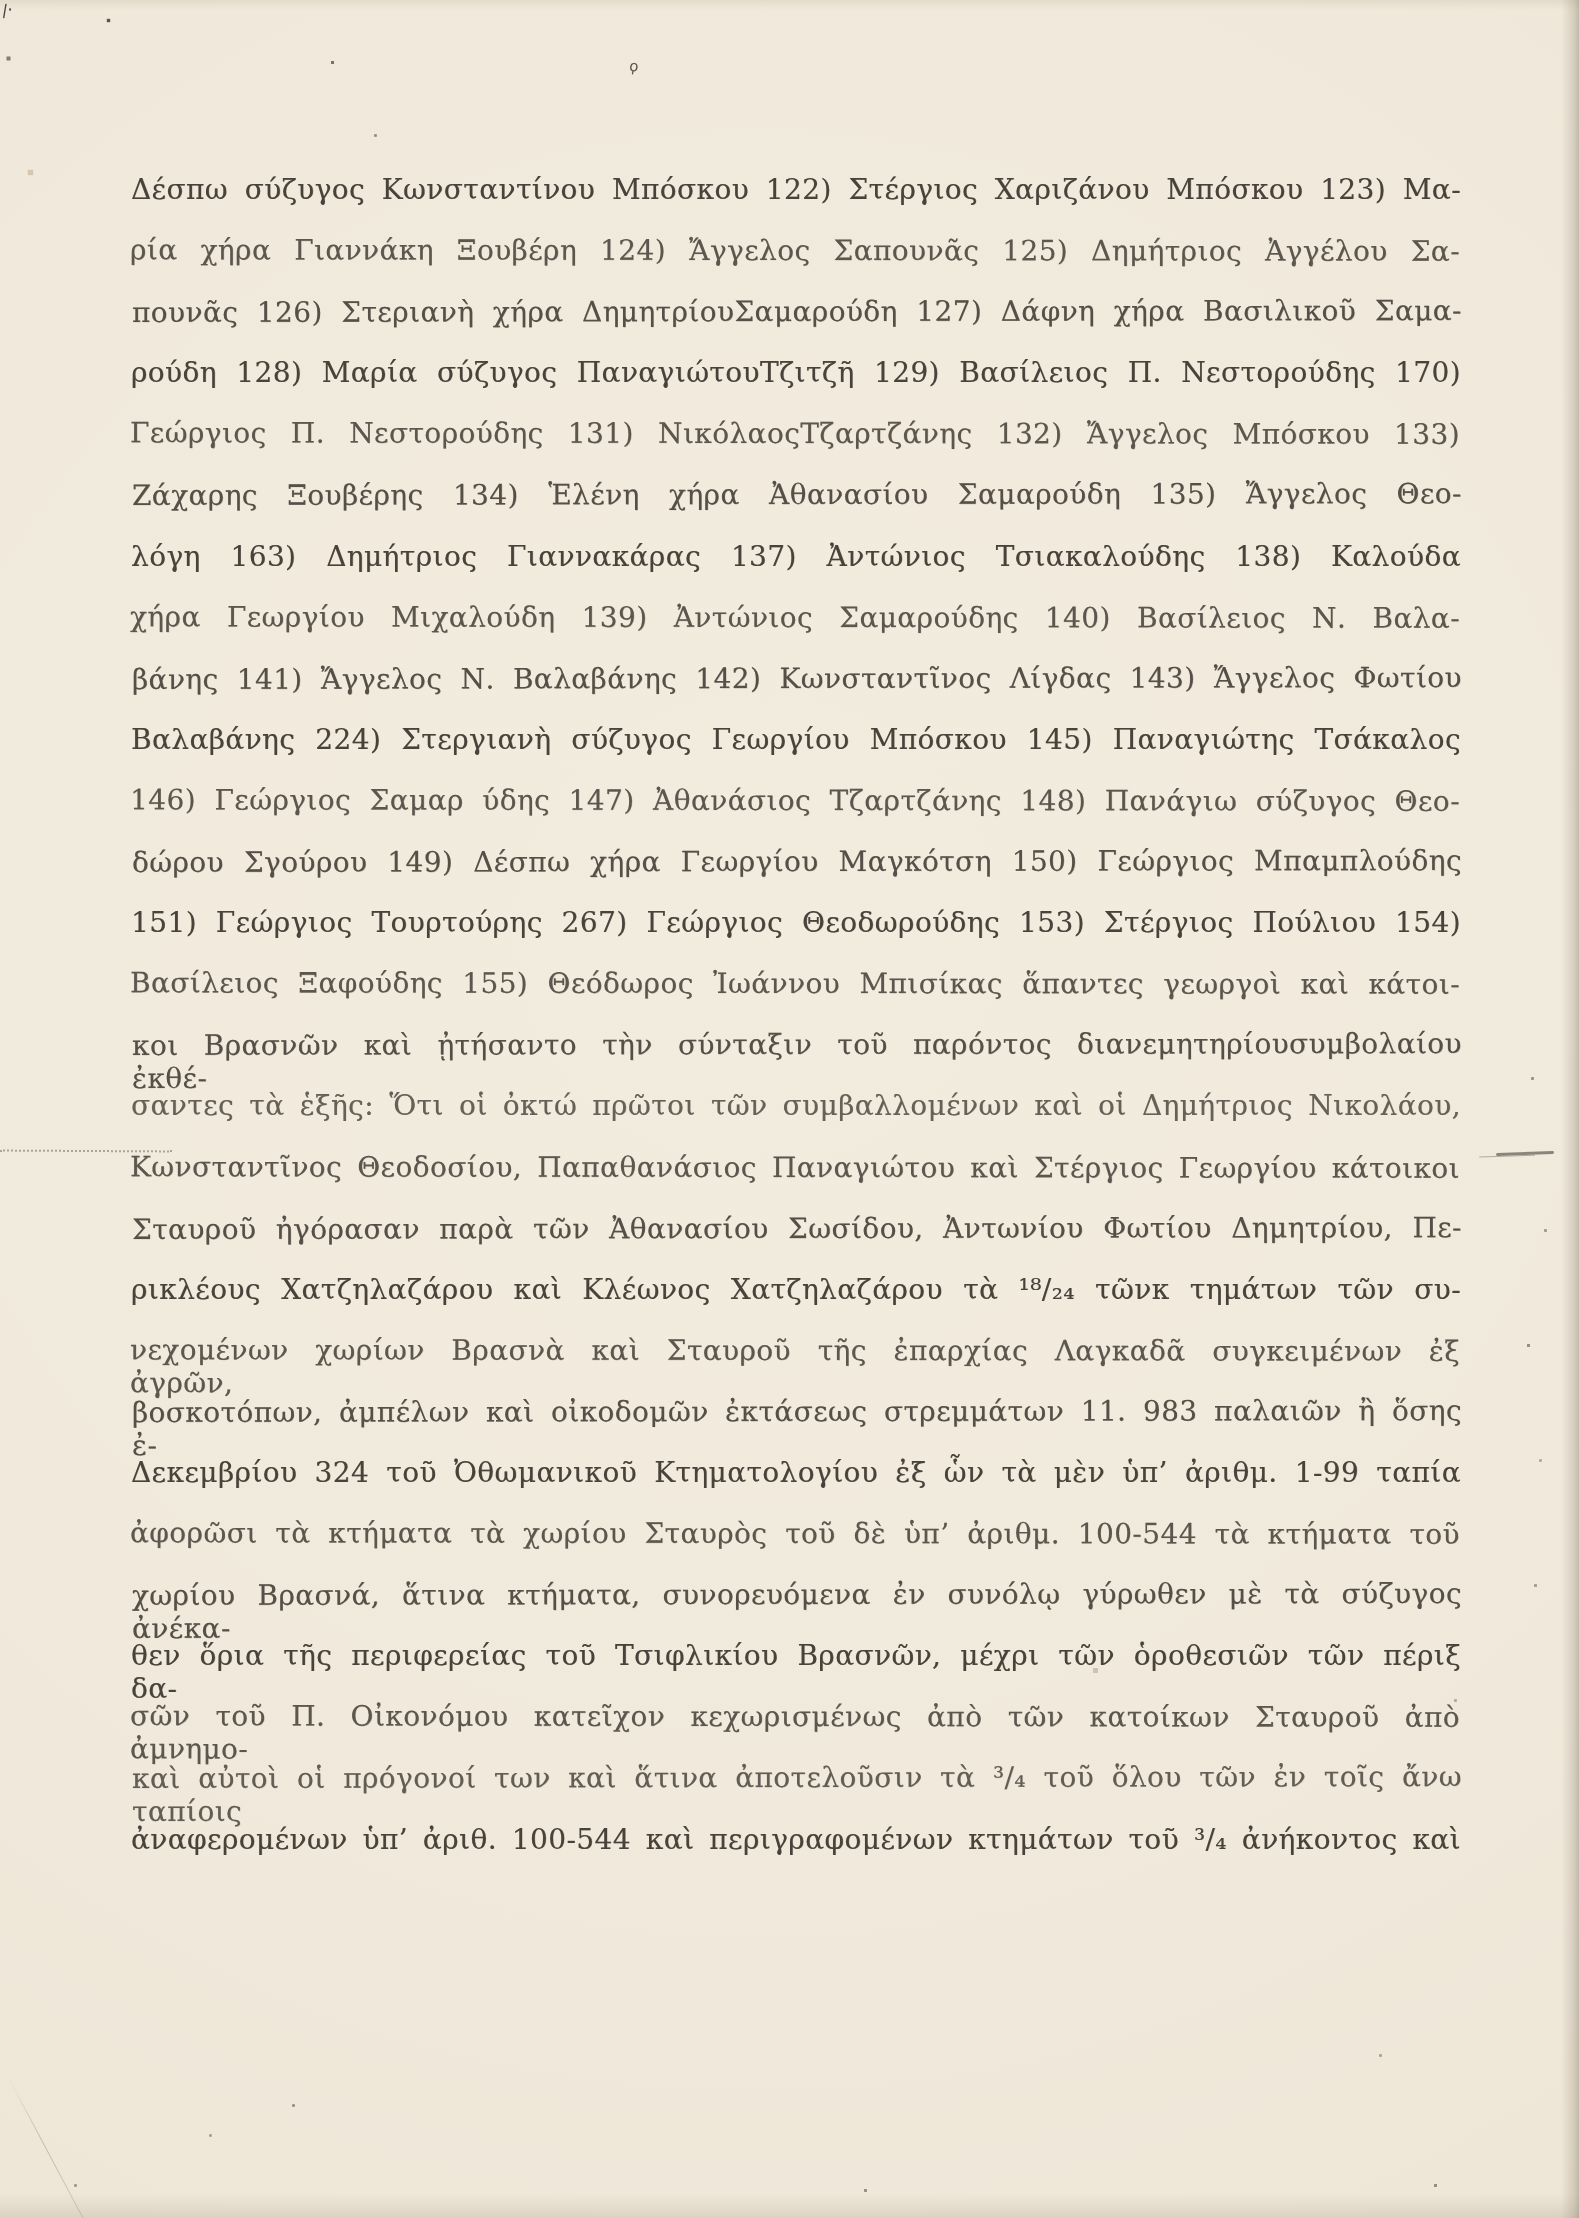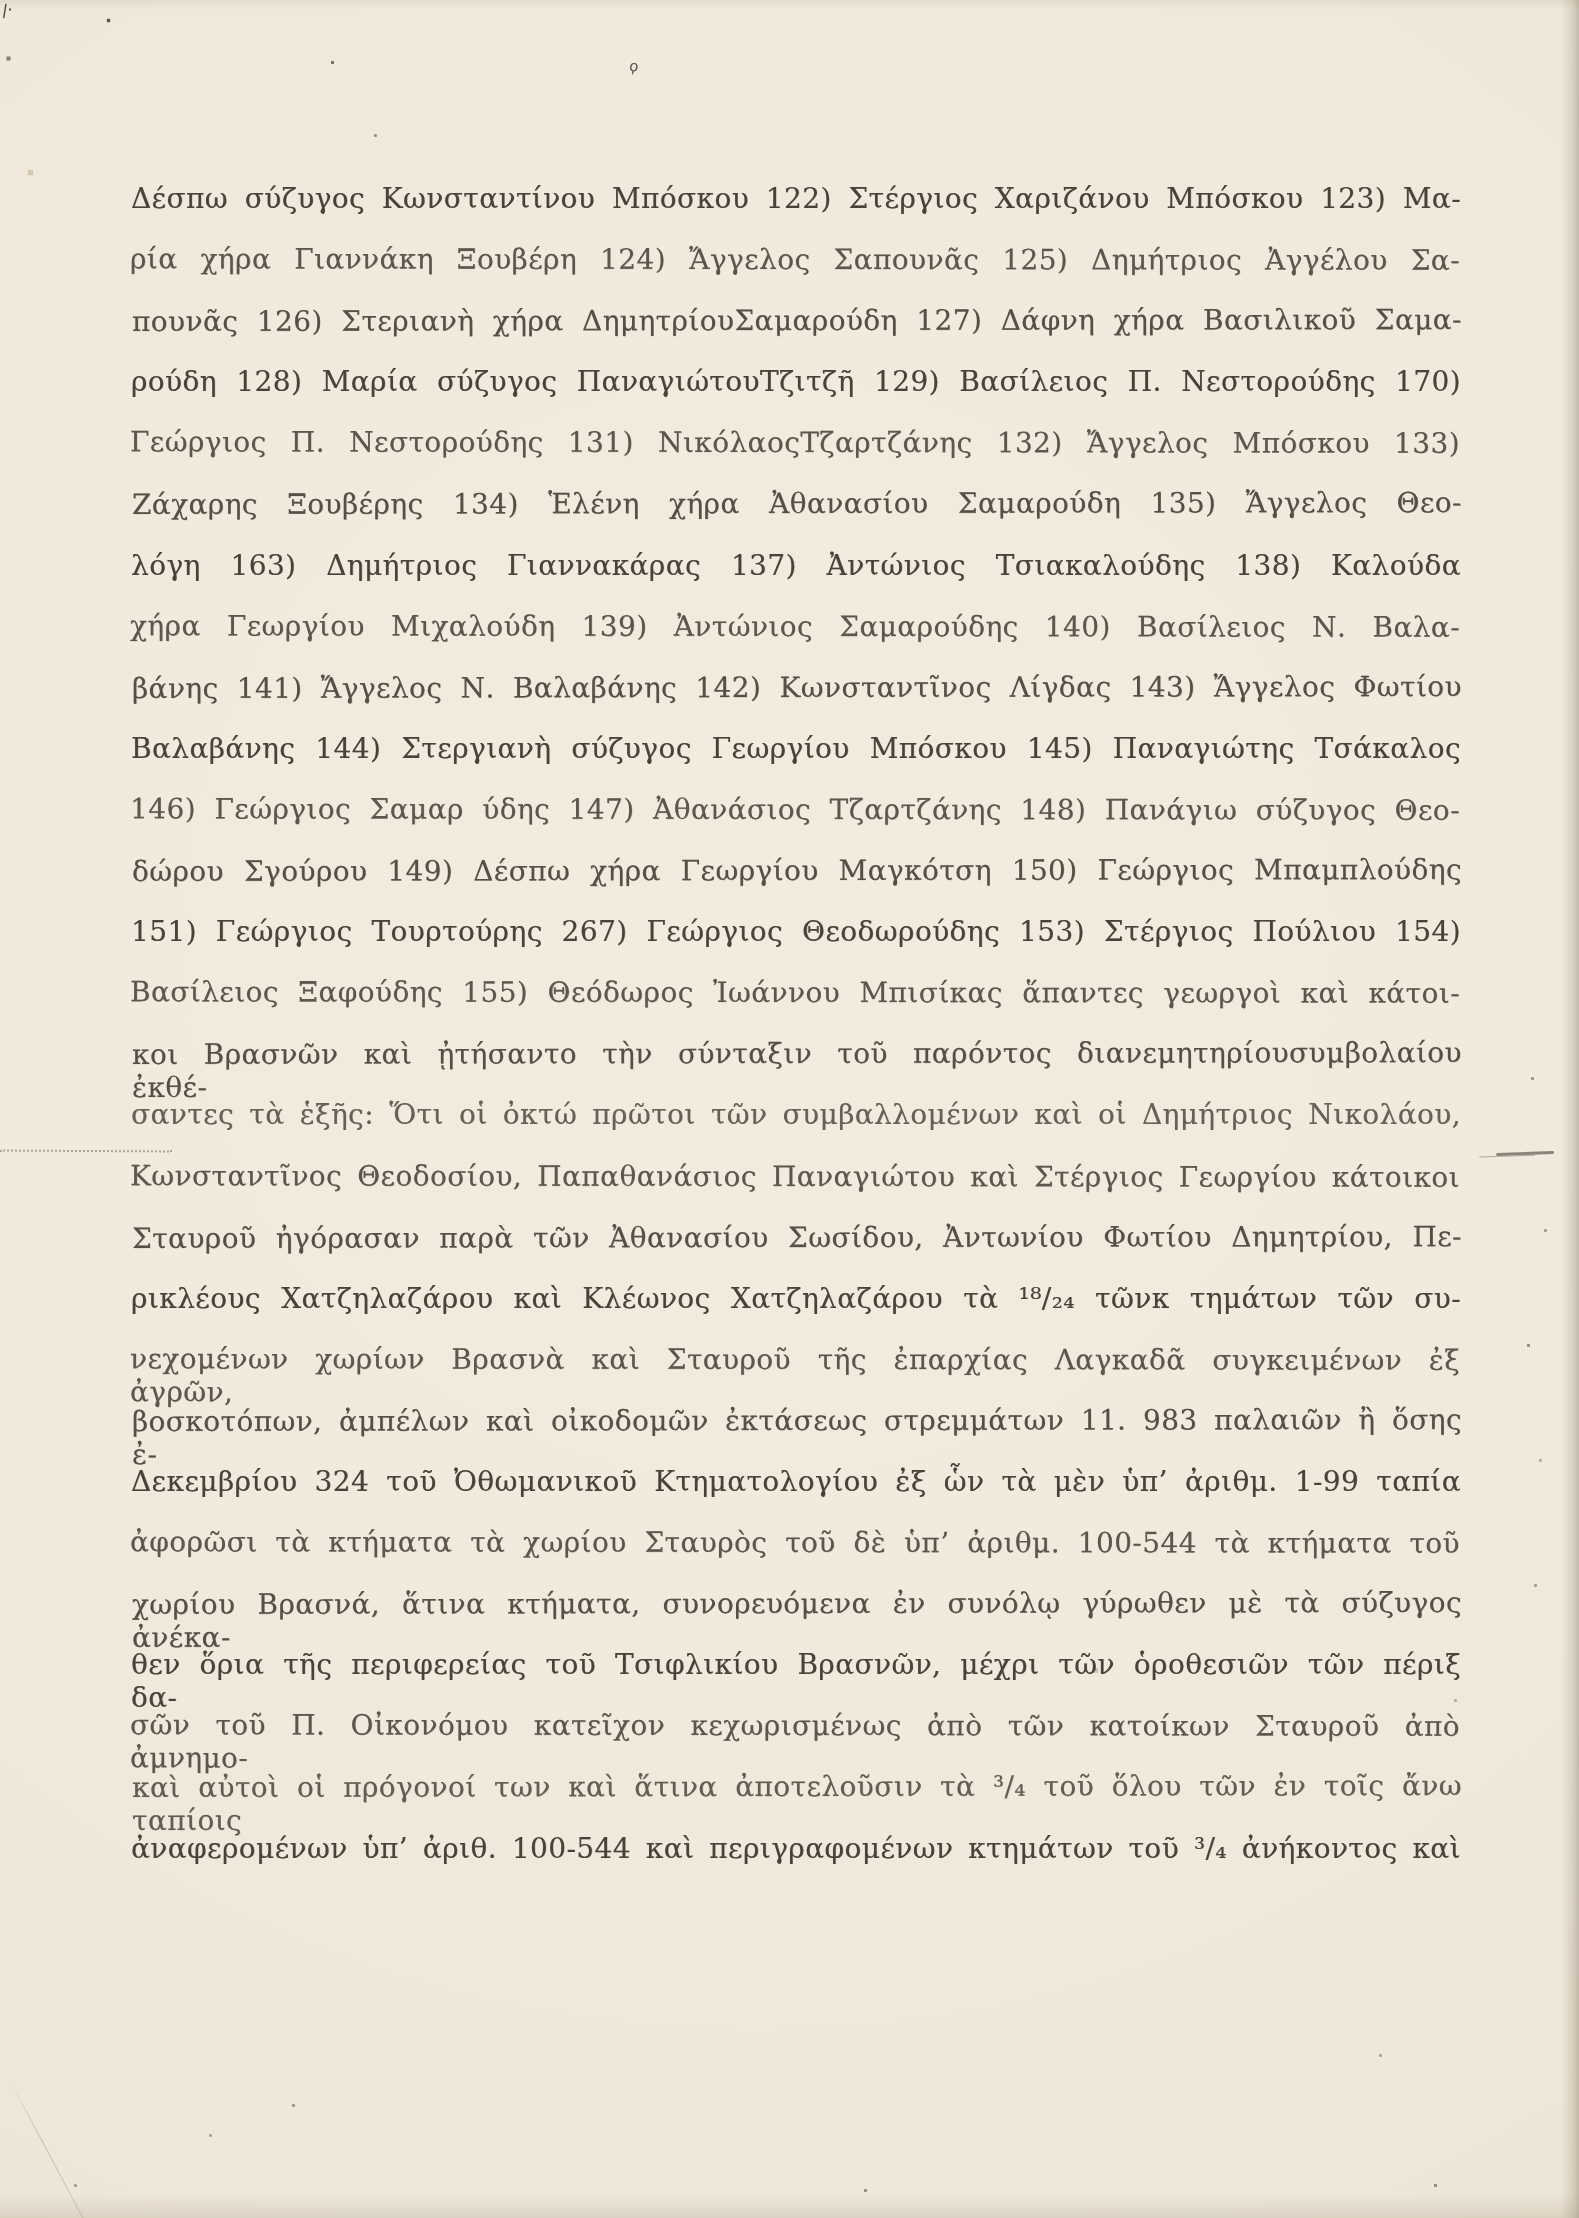--- a/index.html
+++ b/index.html
@@ -72,21 +72,20 @@
   }
   .margin-dash {
     position: absolute; left: 1496px; top: 1152px; width: 58px; height: 3px;
     background: rgba(55,48,42,0.55); transform: rotate(-2deg); border-radius: 2px;
     box-shadow: -18px 2px 0 -1px rgba(55,48,42,0.35);
   }
   
   .textblock {
     position: absolute; left: 131px; top: 173px; width: 1330px;
     color: #413a33;
-    margin-top: 9px;
   }
   .line {
     height: 61.1px;
     font-size: 28px;
     letter-spacing: 0.4px;
     word-spacing: 5px;
     white-space: normal;
     text-align: justify;
     text-align-last: justify;
     text-shadow: 0.4px 0.4px 0 rgba(65,58,51,0.35), -0.2px 0 0 rgba(65,58,51,0.2);
@@ -117,21 +116,21 @@
   <div class="textblock">
       <div class="line">Δέσπω σύζυγος Κωνσταντίνου Μπόσκου 122) Στέργιος Χαριζάνου Μπόσκου 123) Μα-</div>
       <div class="line">ρία χήρα Γιαννάκη Ξουβέρη 124) Ἄγγελος Σαπουνᾶς 125) Δημήτριος Ἀγγέλου Σα-</div>
       <div class="line">πουνᾶς 126) Στεριανὴ χήρα ΔημητρίουΣαμαρούδη 127) Δάφνη χήρα Βασιλικοῦ Σαμα-</div>
       <div class="line">ρούδη 128) Μαρία σύζυγος ΠαναγιώτουΤζιτζῆ 129) Βασίλειος Π. Νεστορούδης 170)</div>
       <div class="line">Γεώργιος Π. Νεστορούδης 131) ΝικόλαοςΤζαρτζάνης 132) Ἄγγελος Μπόσκου 133)</div>
       <div class="line">Ζάχαρης Ξουβέρης 134) Ἑλένη χήρα Ἀθανασίου Σαμαρούδη 135) Ἄγγελος Θεο-</div>
       <div class="line">λόγη 163) Δημήτριος Γιαννακάρας 137) Ἀντώνιος Τσιακαλούδης 138) Καλούδα</div>
       <div class="line">χήρα Γεωργίου Μιχαλούδη 139) Ἀντώνιος Σαμαρούδης 140) Βασίλειος Ν. Βαλα-</div>
       <div class="line">βάνης 141) Ἄγγελος Ν. Βαλαβάνης 142) Κωνσταντῖνος Λίγδας 143) Ἄγγελος Φωτίου</div>
-      <div class="line">Βαλαβάνης 144) Στεργιανὴ σύζυγος Γεωργίου Μπόσκου 145) Παναγιώτης Τσάκαλος</div>
+      <div class="line">Βαλαβάνης 224) Στεργιανὴ σύζυγος Γεωργίου Μπόσκου 145) Παναγιώτης Τσάκαλος</div>
       <div class="line">146) Γεώργιος Σαμαρ ύδης 147) Ἀθανάσιος Τζαρτζάνης 148) Πανάγιω σύζυγος Θεο-</div>
       <div class="line">δώρου Σγούρου 149) Δέσπω χήρα Γεωργίου Μαγκότση 150) Γεώργιος Μπαμπλούδης</div>
       <div class="line">151) Γεώργιος Τουρτούρης 267) Γεώργιος Θεοδωρούδης 153) Στέργιος Πούλιου 154)</div>
       <div class="line">Βασίλειος Ξαφούδης 155) Θεόδωρος Ἰωάννου Μπισίκας ἅπαντες γεωργοὶ καὶ κάτοι-</div>
       <div class="line">κοι Βρασνῶν καὶ ᾐτήσαντο τὴν σύνταξιν τοῦ παρόντος διανεμητηρίουσυμβολαίου ἐκθέ-</div>
       <div class="line">σαντες τὰ ἑξῆς: Ὅτι οἱ ὀκτώ πρῶτοι τῶν συμβαλλομένων καὶ οἱ Δημήτριος Νικολάου,</div>
       <div class="line">Κωνσταντῖνος Θεοδοσίου, Παπαθανάσιος Παναγιώτου καὶ Στέργιος Γεωργίου κάτοικοι</div>
       <div class="line">Σταυροῦ ἠγόρασαν παρὰ τῶν Ἀθανασίου Σωσίδου, Ἀντωνίου Φωτίου Δημητρίου, Πε-</div>
       <div class="line">ρικλέους Χατζηλαζάρου καὶ Κλέωνος Χατζηλαζάρου τὰ ¹⁸/₂₄ τῶνκ τημάτων τῶν συ-</div>
       <div class="line">νεχομένων χωρίων Βρασνὰ καὶ Σταυροῦ τῆς ἐπαρχίας Λαγκαδᾶ συγκειμένων ἐξ ἀγρῶν,</div>

